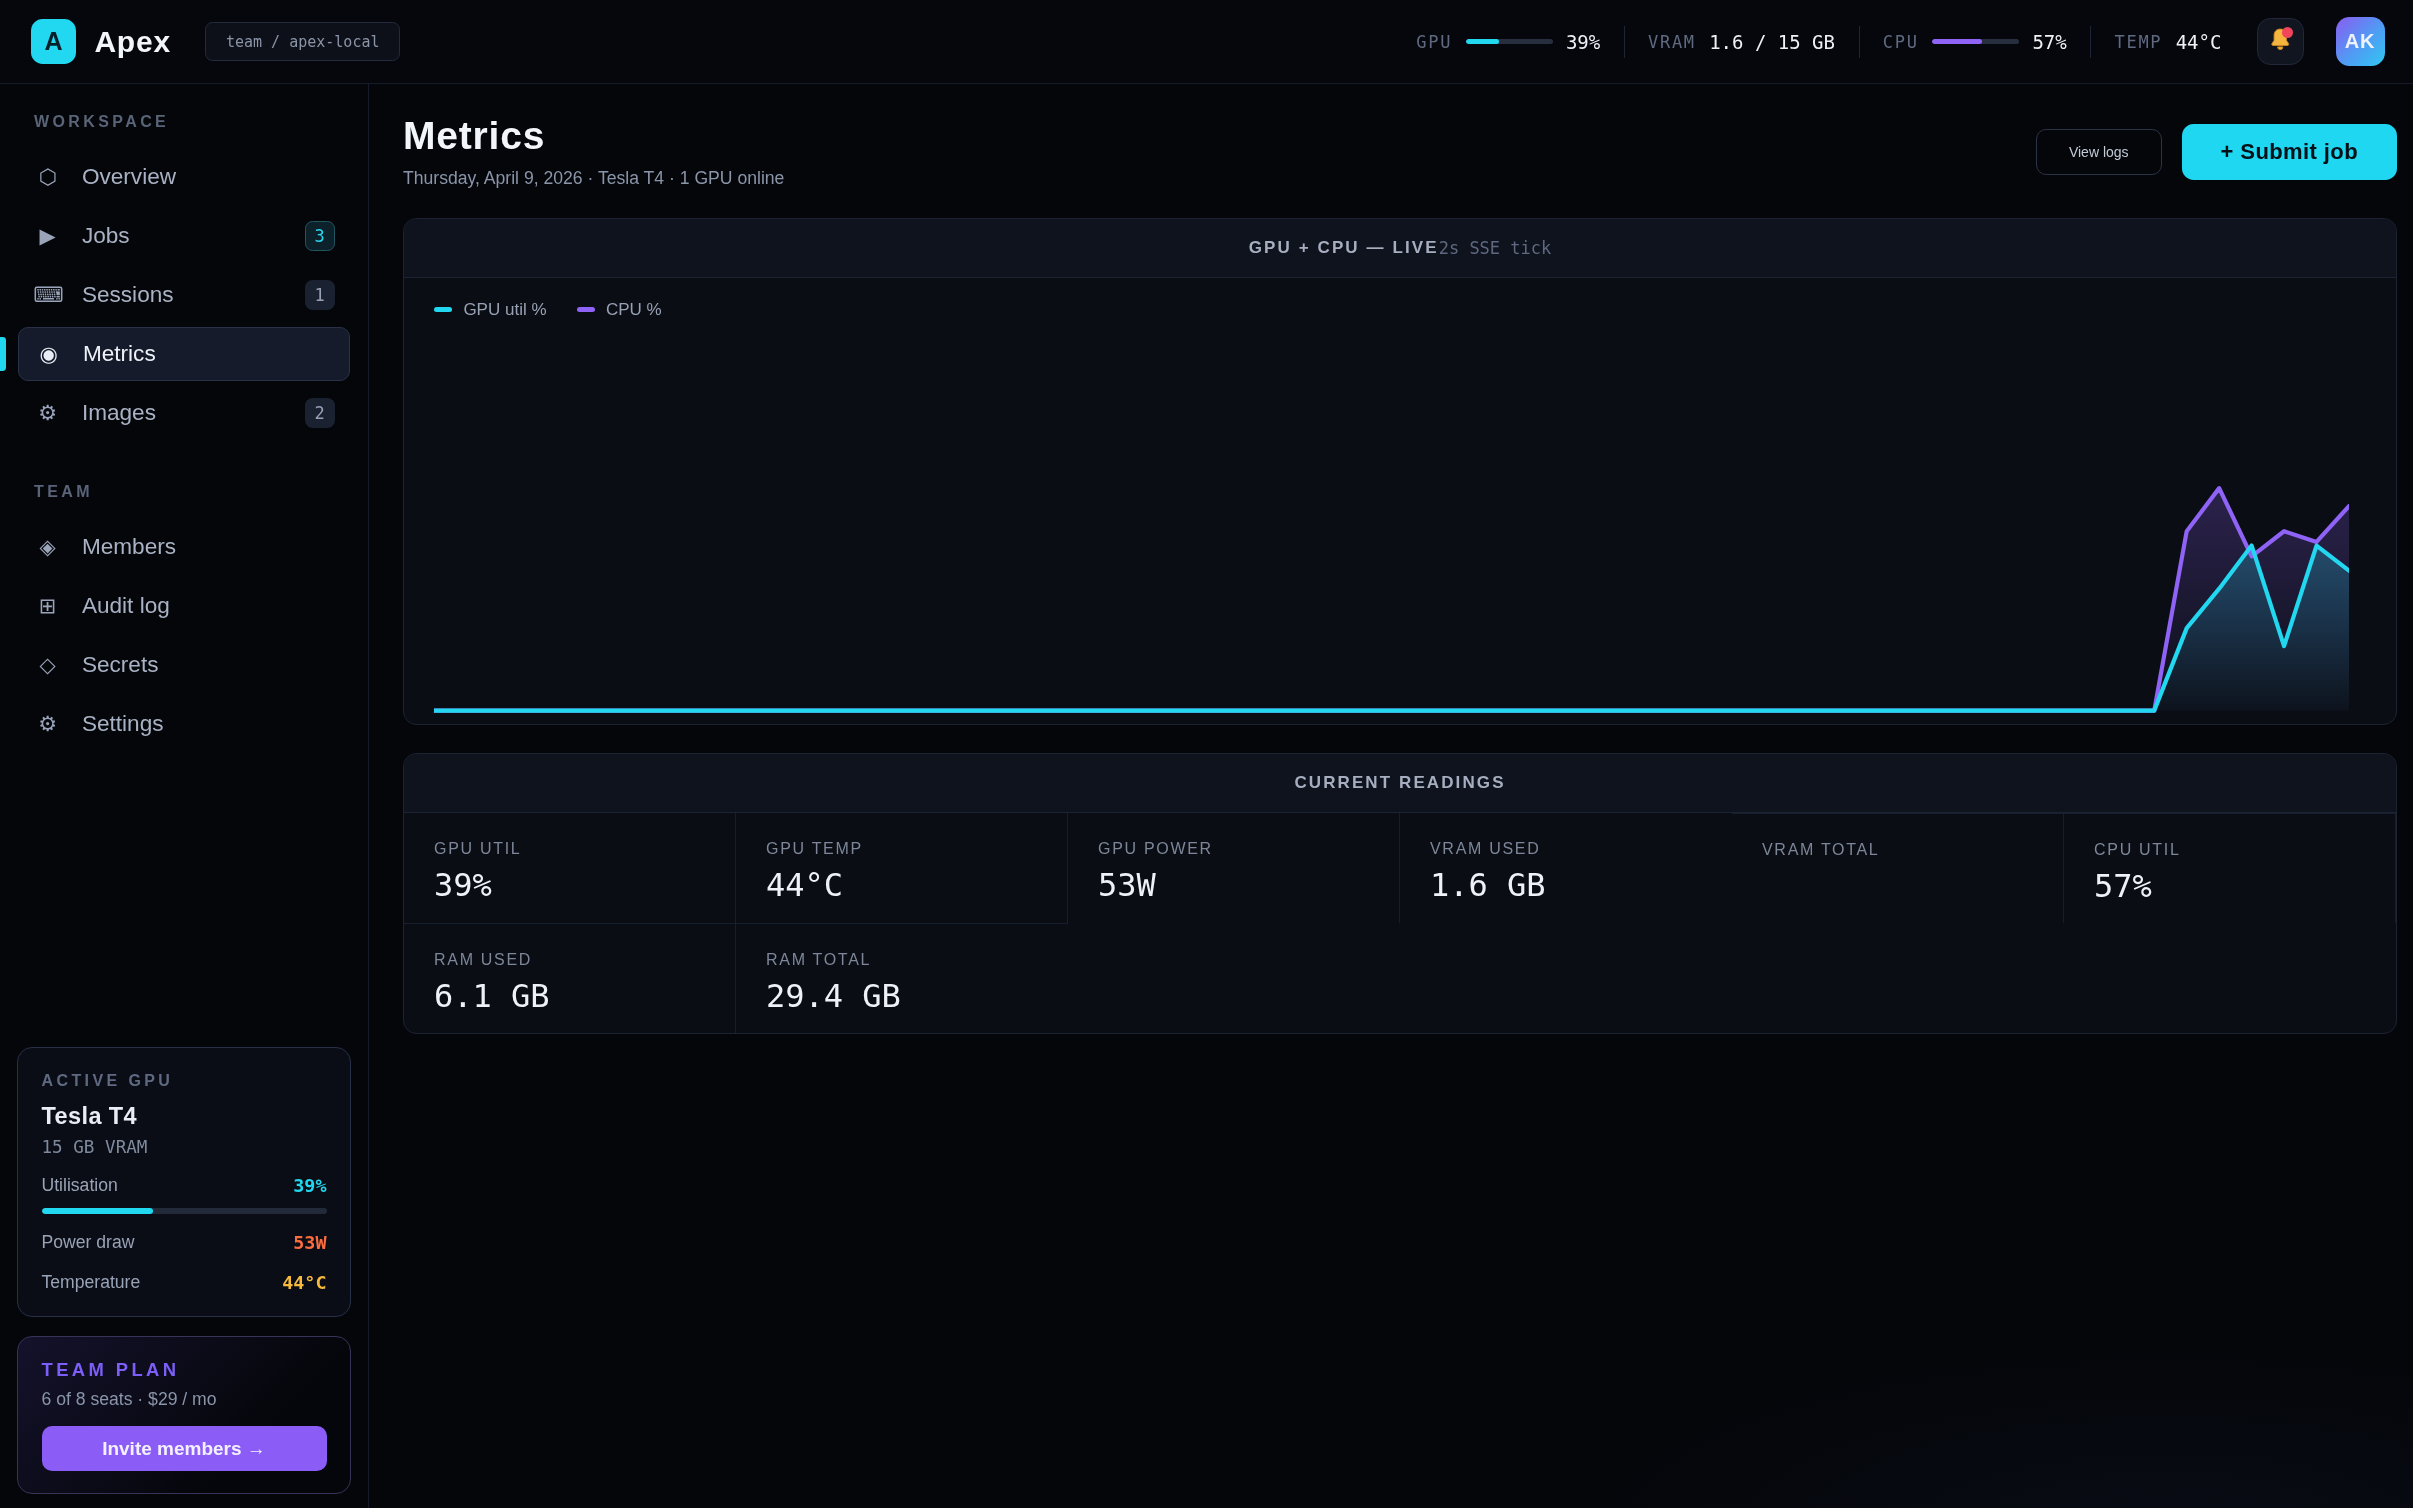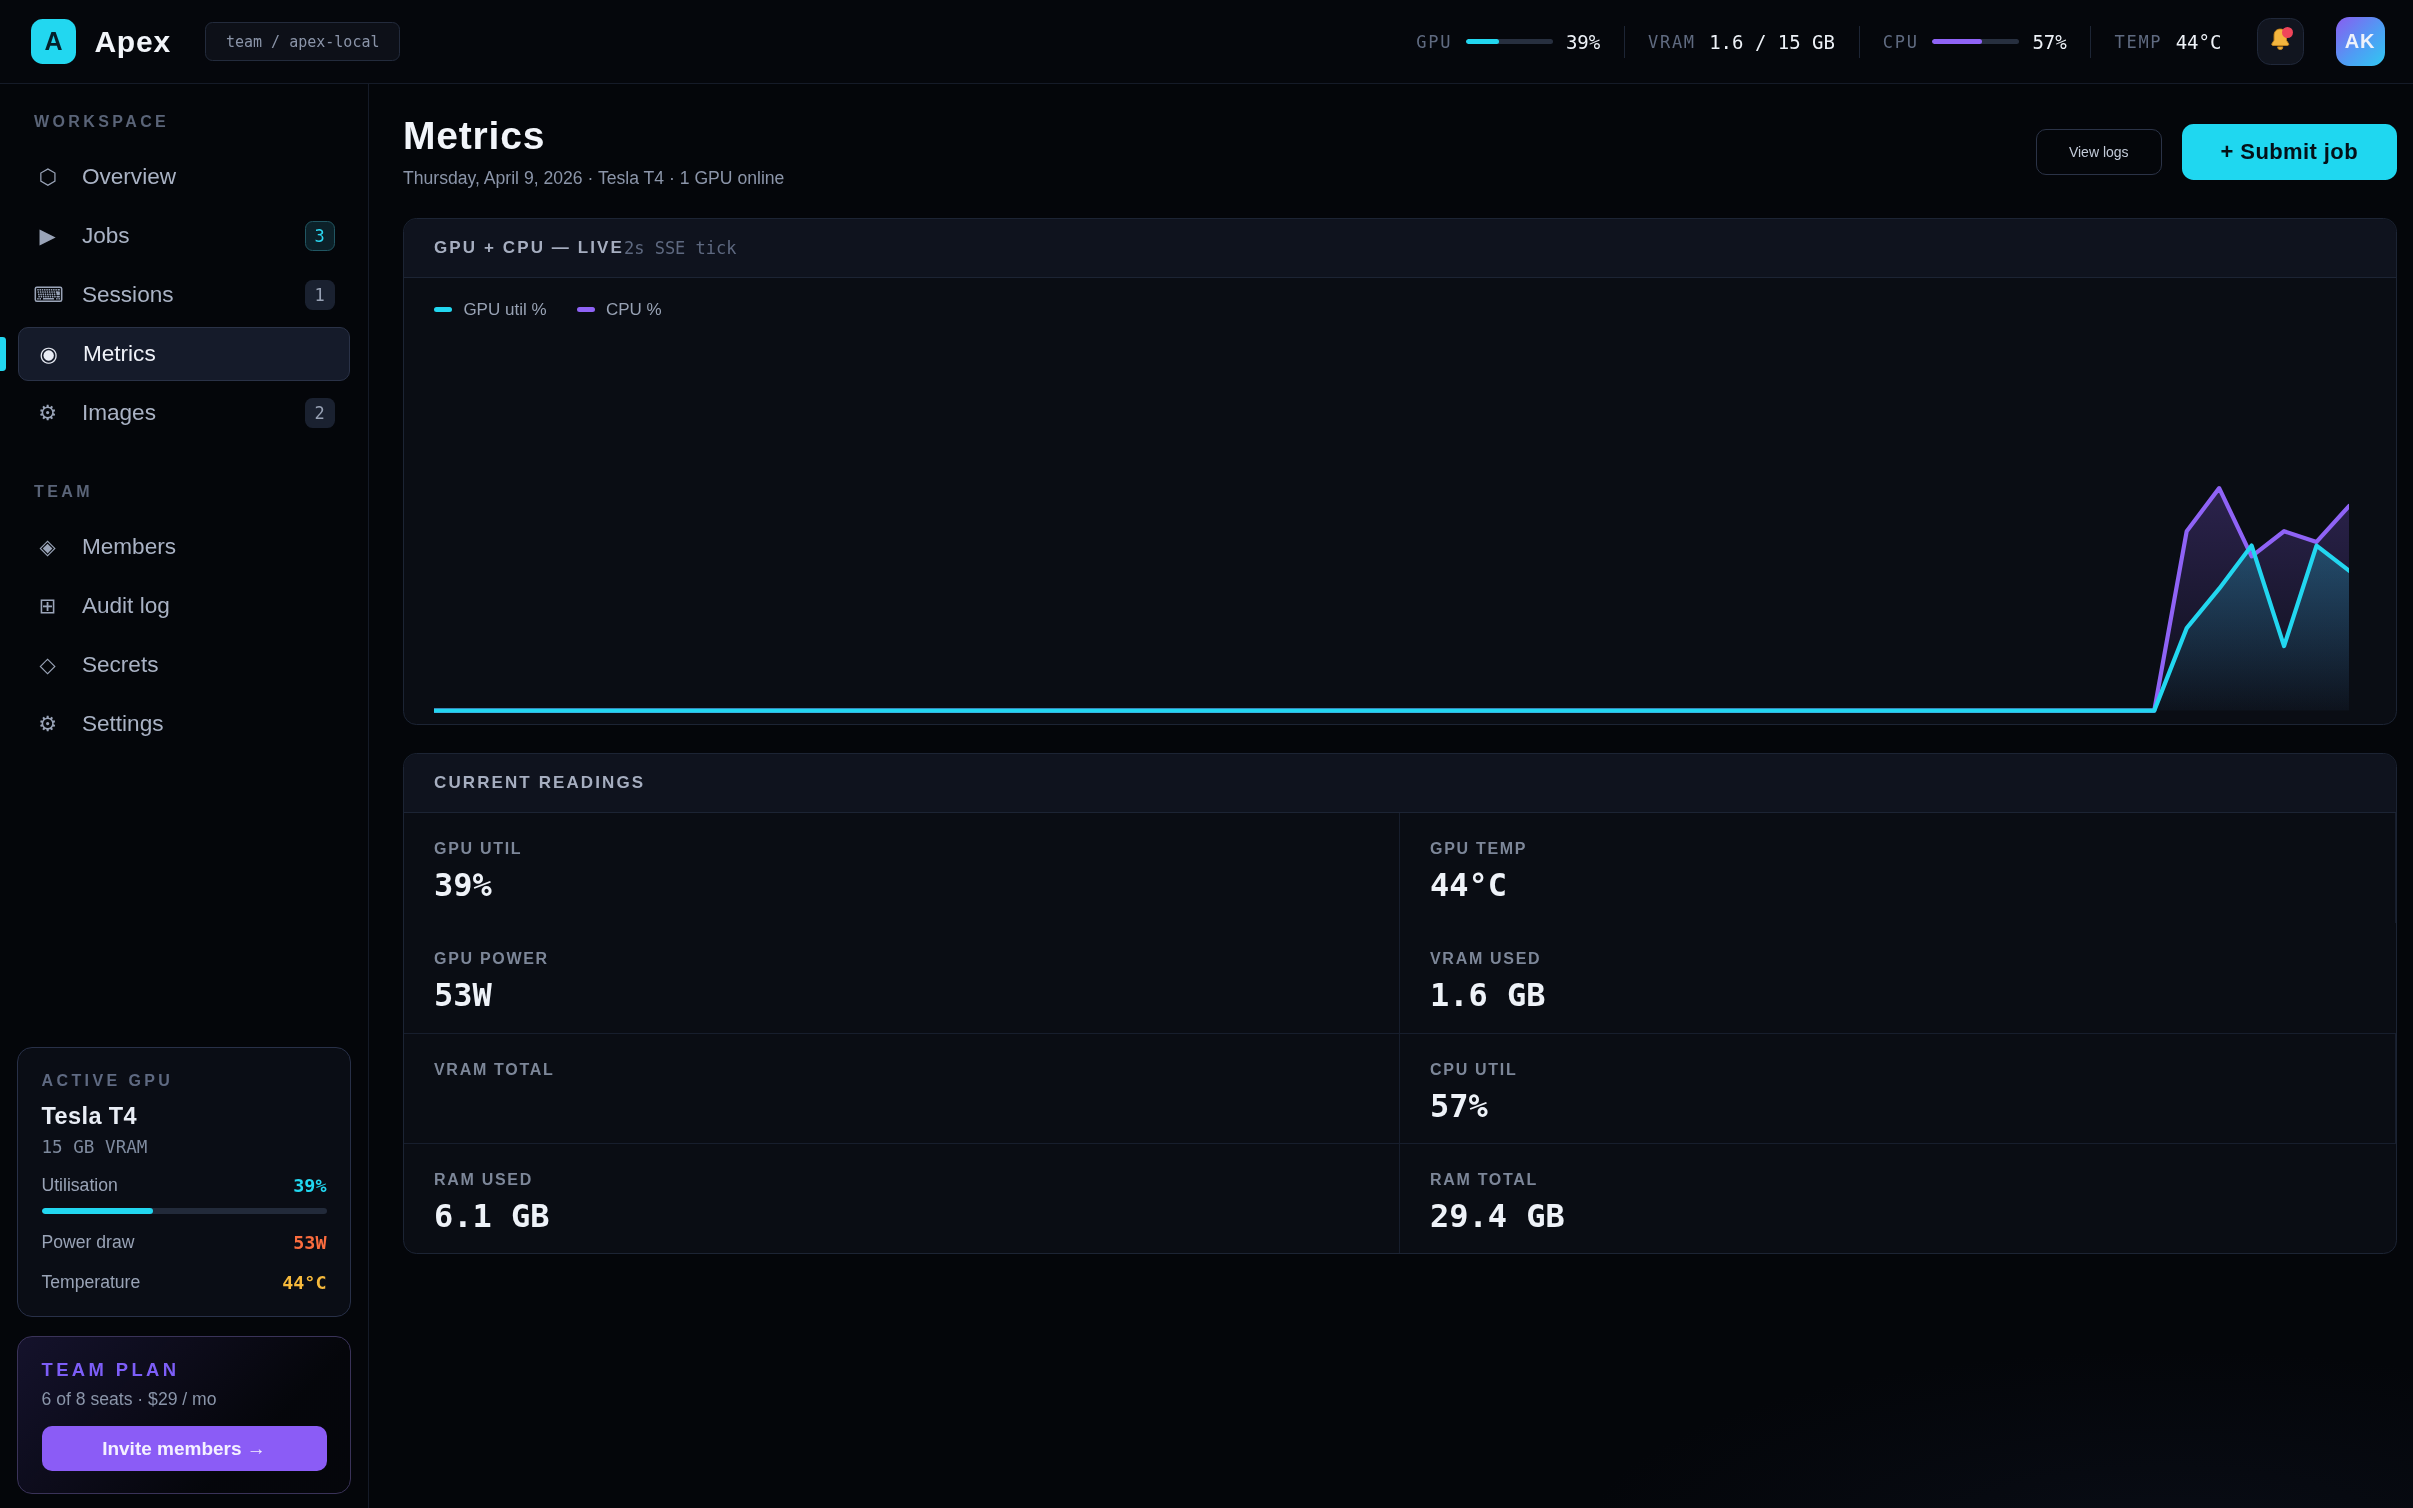--- a/index.html
+++ b/index.html
@@ -124,32 +124,32 @@
     color:#041018; font-size:22px; font-weight:800; letter-spacing:0.4px; cursor:pointer;
     font-family:"Liberation Sans",sans-serif;
   }
 
   .panel{
     margin-top:28.5px; border:0.8px solid #1c2434; border-radius:13.4px; background:#0a0d14;
     overflow:hidden;
   }
   .panel-header{
     height:59px; background:#0f131e; border-bottom:0.8px solid #1c2434;
-    display:flex; align-items:center; justify-content:flex-start; padding:8px 30px;
+    display:flex; align-items:center; justify-content:center; padding:8px 30px;
   }
   .panel-header .ph-title{ font-size:17px; font-weight:700; letter-spacing:2.1px; color:#a6aec0; }
   .panel-header .ph-right{ font-size:17px; color:#5e6980; }
 
   .chart-body{ padding:22px 47px 5px 30px; }
   .legend{ display:flex; align-items:center; gap:30px; }
   .legend-item{ display:flex; align-items:center; gap:11px; font-size:17px; color:#98a2b4; }
   .dash{ width:18.4px; height:5.9px; border-radius:3.4px; display:inline-block; }
   .chart-svg{ display:block; width:100%; height:394px; margin-top:5px; }
 
-  .readings-grid{ display:grid; grid-template-columns:repeat(2,1fr);font-weight:bold; }
+  .readings-grid{ display:grid; grid-template-columns:repeat(6,1fr); }
   .cell{ height:110px; padding:27px 0 0 30px; border-right:0.8px solid #171e2d; }
   .cell:nth-child(4n){ border-right:none; }
   .cell:nth-child(n+5){ border-top:0.8px solid #171e2d; }
   .cell-label{ font-size:16px; letter-spacing:1.7px; color:#7d8799; }
   .cell-value{ margin-top:8.4px; font-size:32px; color:#eef2f8; }
 </style>
 </head>
 <body>
 
 <div>

